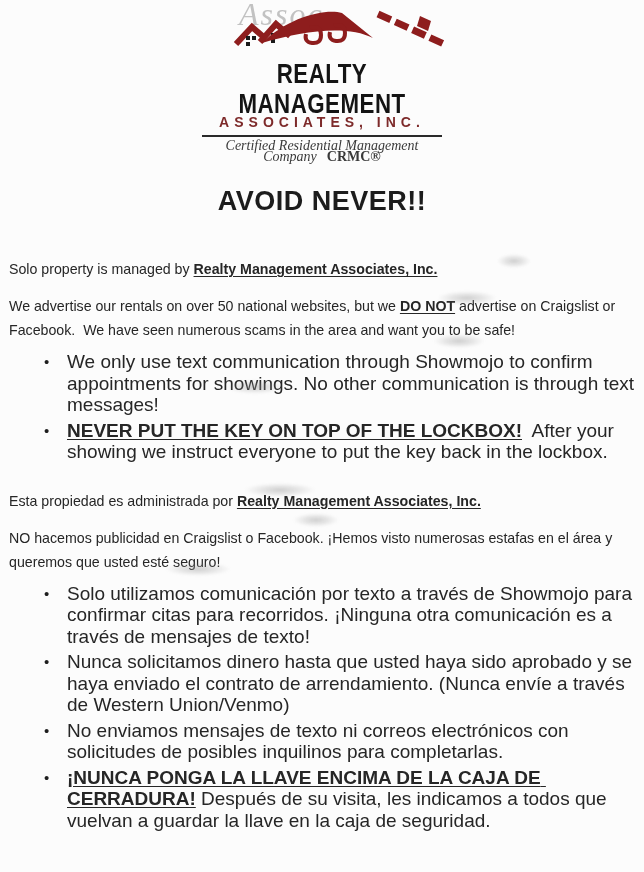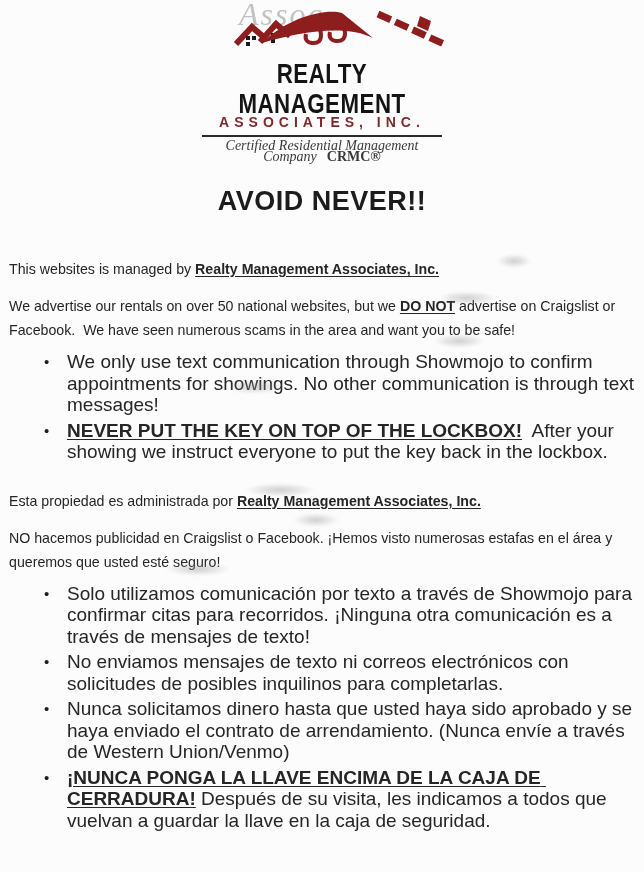--- a/index.html
+++ b/index.html
@@ -98,21 +98,21 @@
     <div class="logo-sub">ASSOCIATES, INC.</div>
     <div class="logo-divider"></div>
     <div class="logo-tagline">
       <span>Certified Residential Management Company</span><span class="crmc">CRMC®</span>
     </div>
   </div>
 
   <h1>AVOID NEVER!!</h1>
 
   <p class="para" id="managed-en">
-    <span class="t">This websites is managed by </span><span class="bu t">Realty Management Associates, Inc.</span>
+    <span class="t">Solo property is managed by </span><span class="bu t">Realty Management Associates, Inc.</span>
   </p>
 
   <p class="para" id="intro-en">
     <span class="t">We advertise our rentals on over 50 national websites, but we </span><span class="bu t">DO NOT</span><span class="t"> advertise on Craigslist or Facebook.  We have seen numerous scams in the area and want you to be safe!</span>
   </p>
 
   <ul class="bullets">
     <li>
       <span class="t">We only use text communication through Showmojo to confirm appointments for showings. No other communication is through text messages!</span>
     </li>
@@ -127,24 +127,24 @@
 
   <p class="para" id="intro-es">
     <span class="t">NO hacemos publicidad en Craigslist o Facebook. ¡Hemos visto numerosas estafas en el área y queremos que usted esté seguro!</span>
   </p>
 
   <ul class="bullets">
     <li>
       <span class="t">Solo utilizamos comunicación por texto a través de Showmojo para confirmar citas para recorridos. ¡Ninguna otra comunicación es a través de mensajes de texto!</span>
     </li>
     <li>
-      <span class="t">No enviamos mensajes de texto ni correos electrónicos con solicitudes de posibles inquilinos para completarlas.</span>
+      <span class="t">Nunca solicitamos dinero hasta que usted haya sido aprobado y se haya enviado el contrato de arrendamiento. (Nunca envíe a través de Western Union/Venmo)</span>
     </li>
     <li>
-      <span class="t">Nunca solicitamos dinero hasta que usted haya sido aprobado y se haya enviado el contrato de arrendamiento. (Nunca envíe a través de Western Union/Venmo)</span>
+      <span class="t">No enviamos mensajes de texto ni correos electrónicos con solicitudes de posibles inquilinos para completarlas.</span>
     </li>
     <li>
       <span class="bu t">¡NUNCA PONGA LA LLAVE ENCIMA DE LA CAJA DE CERRADURA!</span><span class="t"> Después de su visita, les indicamos a todos que vuelvan a guardar la llave en la caja de seguridad.</span>
     </li>
   </ul>
 
   <div class="smudge" style="left:497px;top:250px;width:34px;height:14px;"></div>
   <div class="smudge" style="left:437px;top:287px;width:60px;height:14px;"></div>
   <div class="smudge" style="left:433px;top:330px;width:52px;height:14px;"></div>
   <div class="smudge" style="left:226px;top:376px;width:58px;height:14px;"></div>

